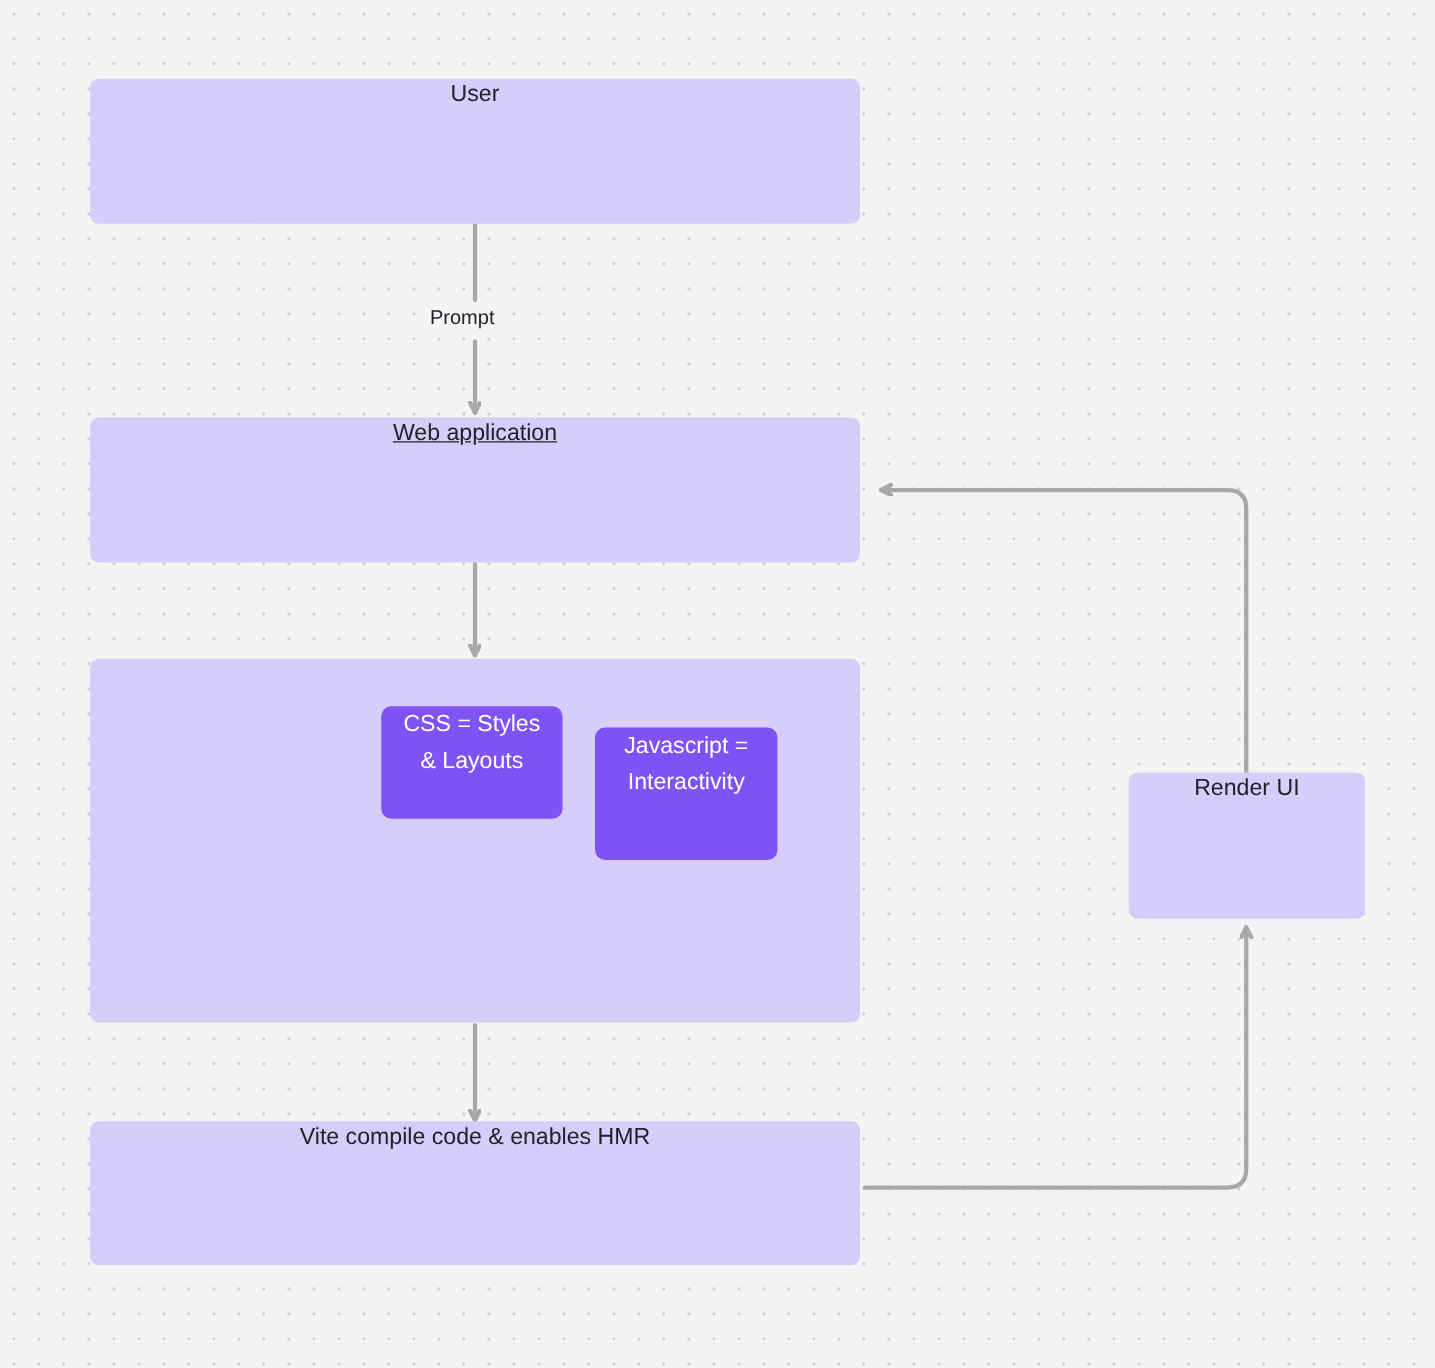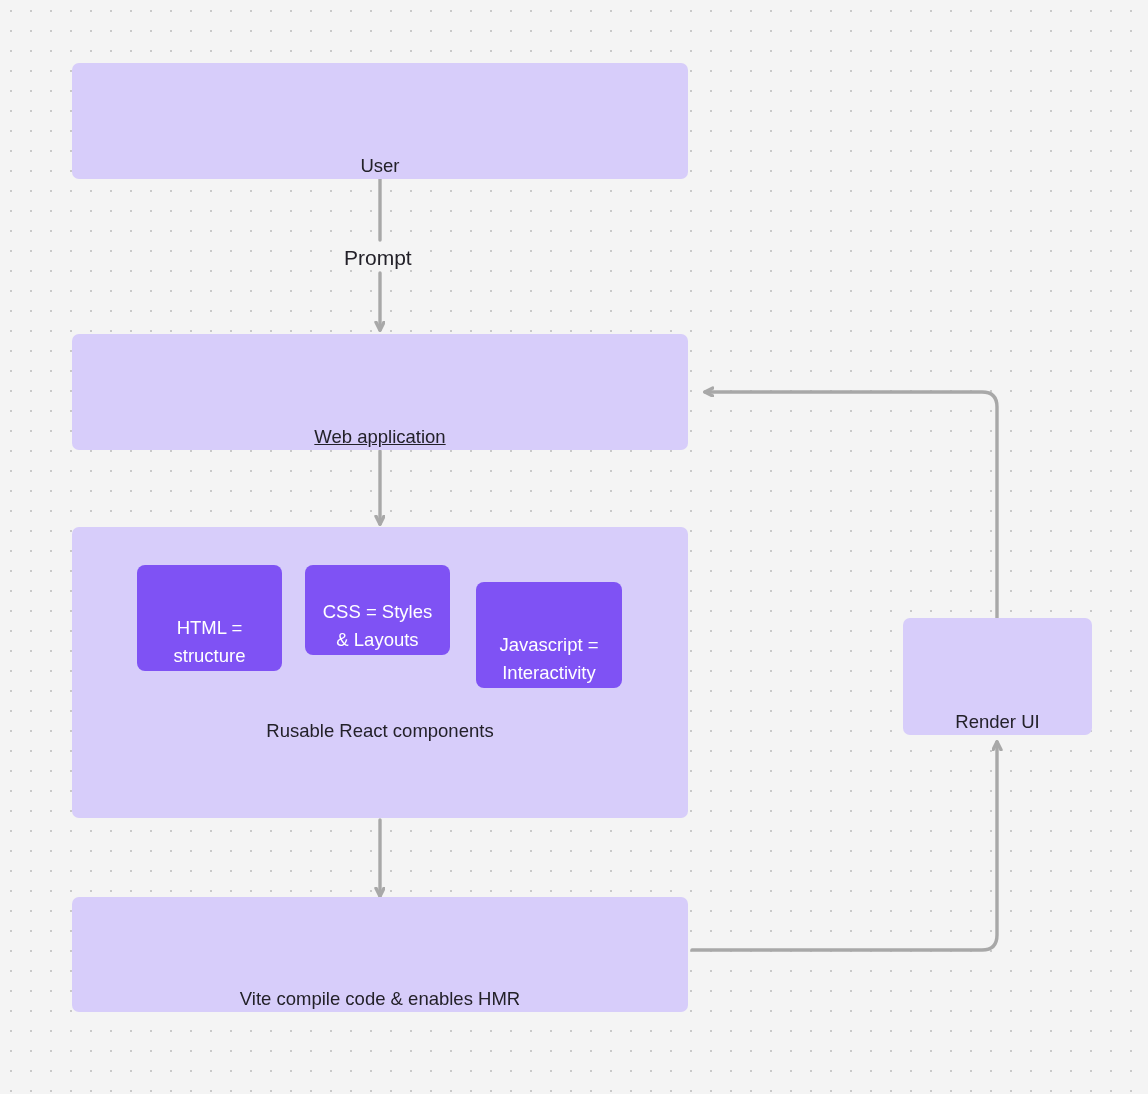--- a/index.html
+++ b/index.html
@@ -28,21 +28,21 @@
     top: 0;
     width: 1148px;
     height: 1094px;
     pointer-events: none;
   }
   .node {
     position: absolute;
     box-sizing: border-box;
     border-radius: 7px;
     display: flex;
-    align-items: flex-end;
+    align-items: flex-start;
     justify-content: center;
     text-align: center;
   }
   .node-outer {
     background-color: #d7cdfa;
     color: #232129;
     font-size: 18.5px;
     line-height: 1.35;
   }
   .node-inner {
@@ -62,21 +62,21 @@
     position: absolute;
     left: 0;
     width: 100%;
     text-align: center;
     color: #232129;
     font-size: 18.5px;
   }
   .edge-label {
     position: absolute;
     color: #232129;
-    font-size: 21px;
+    font-size: 16px;
     background-color: #f4f4f4;
     padding: 0 4px;
     white-space: nowrap;
   }
 </style>
 </head>
 <body>
 
 <div id="canvas">
 
@@ -114,42 +114,35 @@
   </div>
 
   <div class="edge-label" style="left:340px; top:246px;">Prompt</div>
 
   <div class="node node-outer" style="left:72px; top:334px; width:616px; height:116px;text-decoration:underline;">
     <span>Web application</span>
   </div>
 
   <div class="group-node" style="left:72px; top:527px; width:616px; height:291px;">
 
-    <div class="node node-inner" style="left:65px; top:38px; width:145px; height:106px;">
-      <span>
-        <span>HTML =</span><br>
-        <span>structure</span>
-      </span>
-    </div>
 
     <div class="node node-inner" style="left:233px; top:38px; width:145px; height:90px;">
       <span>
         <span>CSS = Styles</span><br>
         <span>&amp; Layouts</span>
       </span>
     </div>
 
     <div class="node node-inner" style="left:404px; top:38px; width:146px; height:106px;margin-top:17px;">
       <span>
         <span>Javascript =</span><br>
         <span>Interactivity</span>
       </span>
     </div>
 
-    <div class="group-label" style="top:193px;">Rusable React components</div>
   </div>
 
   <div class="node node-outer" style="left:903px; top:618px; width:189px; height:117px;">
     <span>Render UI</span>
   </div>
 
   <div class="node node-outer" style="left:72px; top:897px; width:616px; height:115px;">
     <span>Vite compile code &amp; enables HMR</span>
   </div>
 

